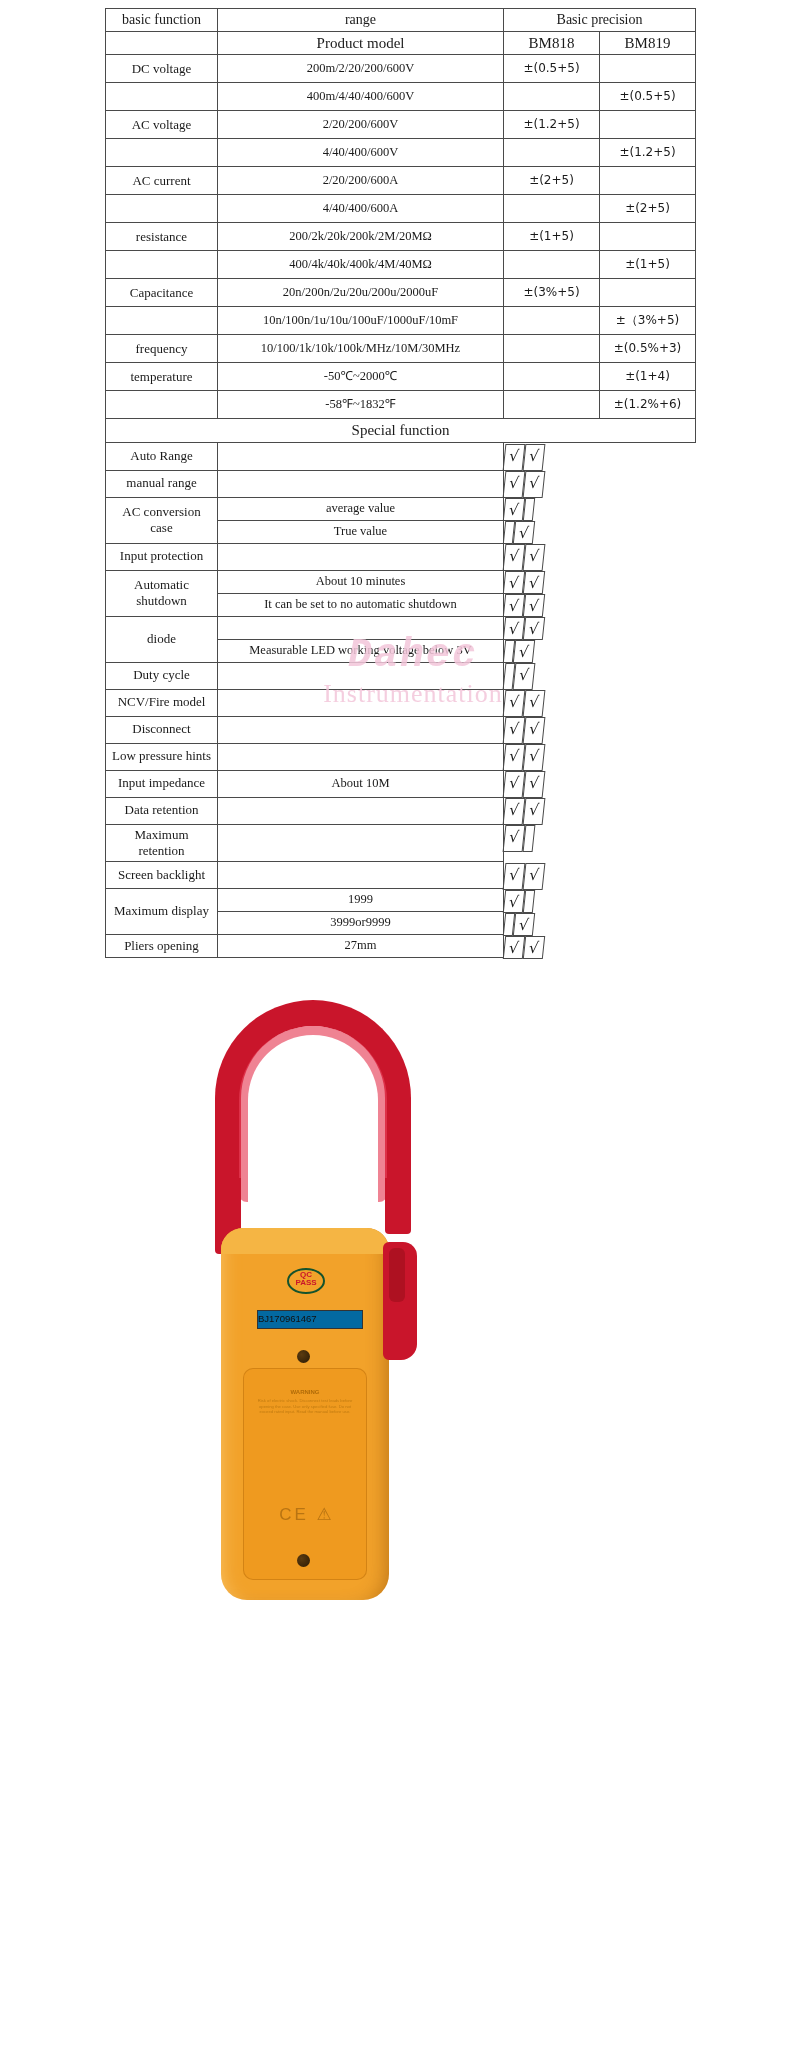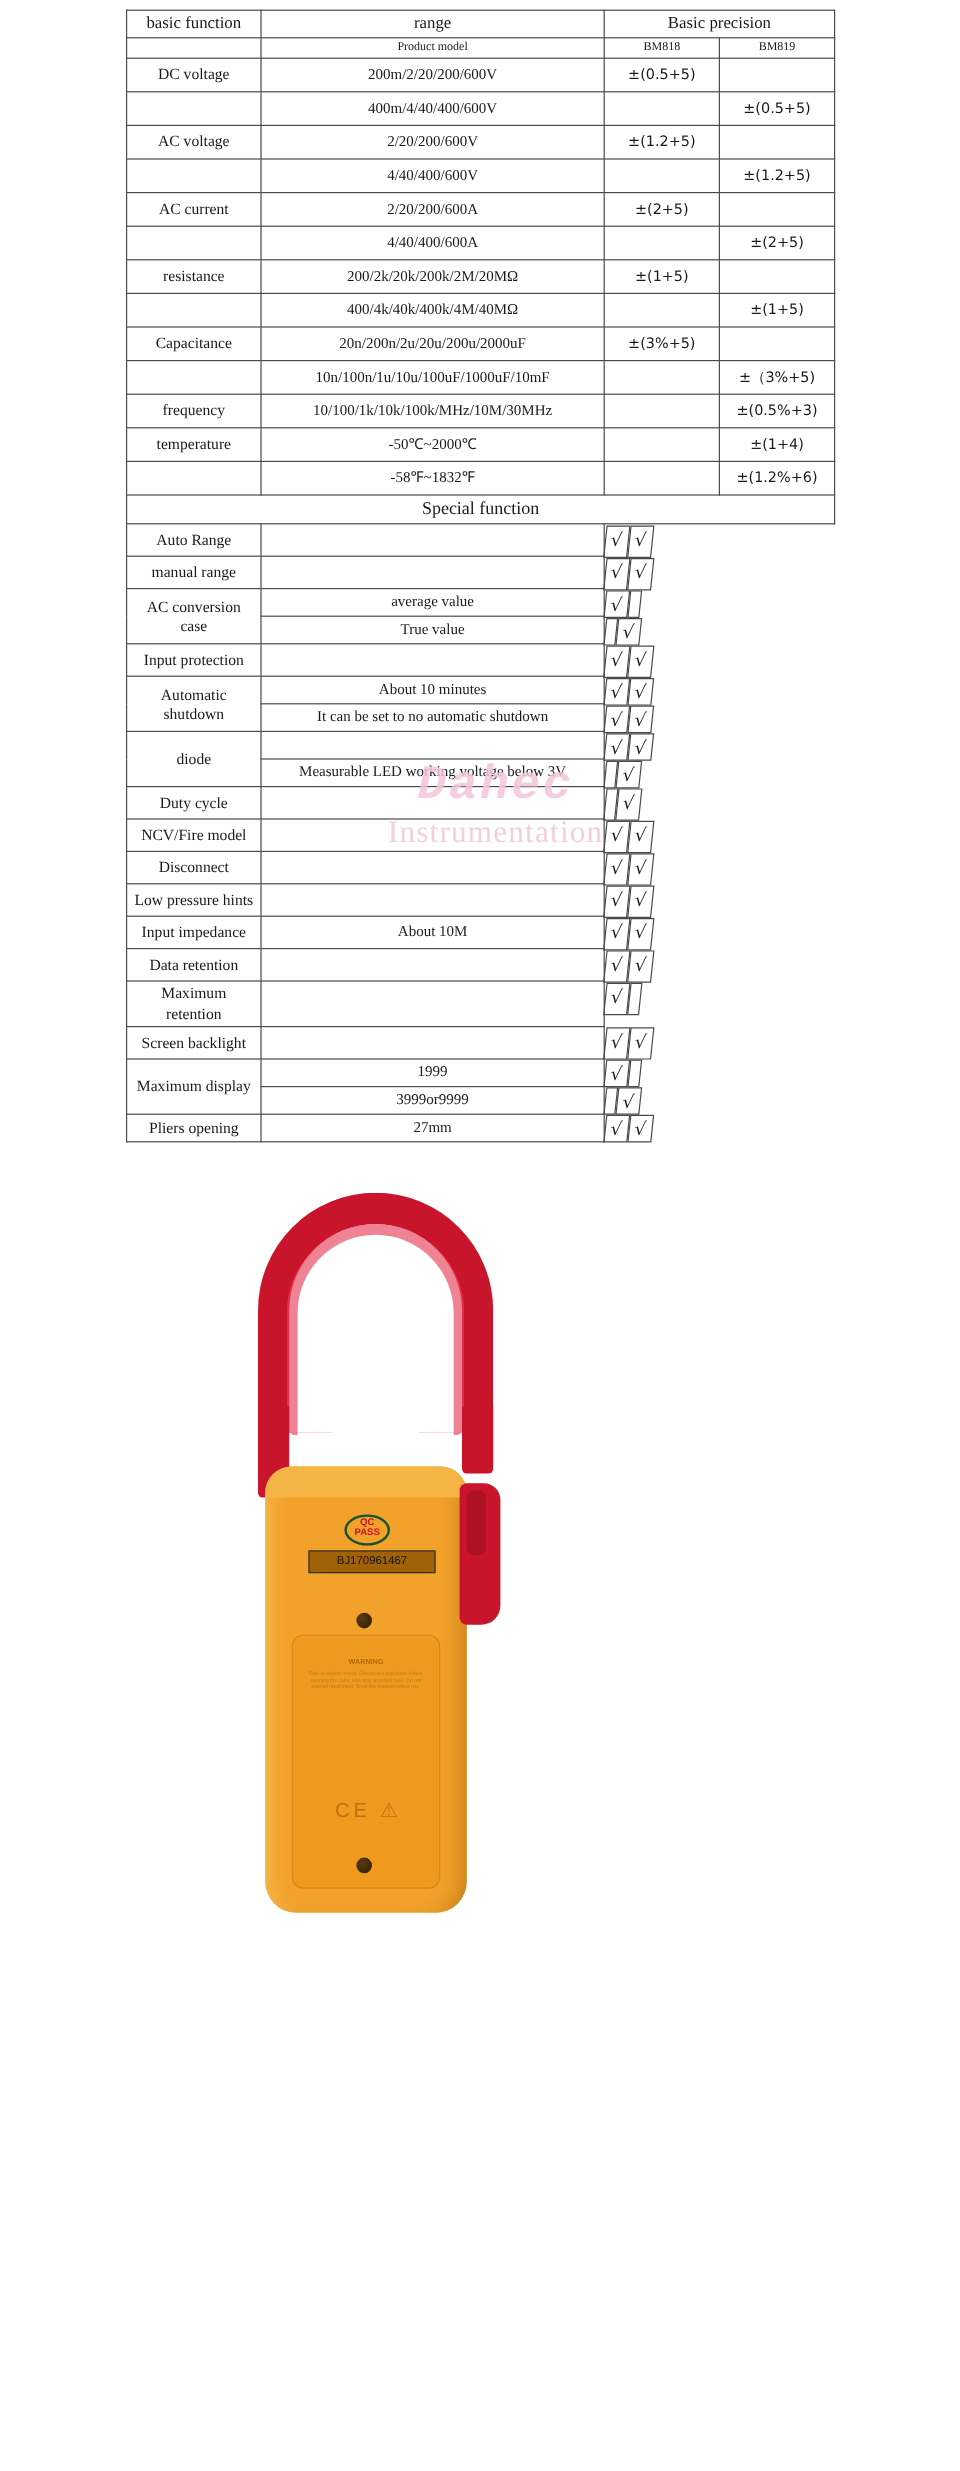--- a/index.html
+++ b/index.html
@@ -40,21 +40,21 @@
   .col-a { width: 112px; }
   .col-b { width: 286px; }
   .col-c { width: 96px; }
   .col-d { width: 96px; }
 
   .hdr td {
     font-size: 14px;
     padding: 4px 4px;
   }
   .hdr2 td {
-    font-size: 10px;
+    font-size: 15px;
     padding: 3px 4px;
   }
   .rowtall td { height: 23px; }
   .rowmed  td { height: 21px; }
   .rowsm   td { height: 17px; }
   .lbl {
     font-size: 13px;
   }
   .sect td {
     text-align: left;
@@ -209,28 +209,28 @@
     font-size: 8px;
     font-weight: bold;
     text-align: center;
     line-height: 1.05;
     padding-top: 1px;
     box-sizing: border-box;
   }
   .serial {
     position: absolute;
     left: 62px;
-    top: 306px;
+    top: 318px;
     width: 104px;
     height: 17px;
-    background: #a16207;
+    background: #0369a1;
     border: 1px solid #333;
     font-family: "Liberation Sans", sans-serif;
     font-size: 9.5px;
-    text-align: center;
+    text-align: left;
     line-height: 16px;
     color: #111;
   }
   .screw-top {
     position: absolute;
     left: 102px;
     top: 358px;
     width: 13px;
     height: 13px;
     border-radius: 50%;

